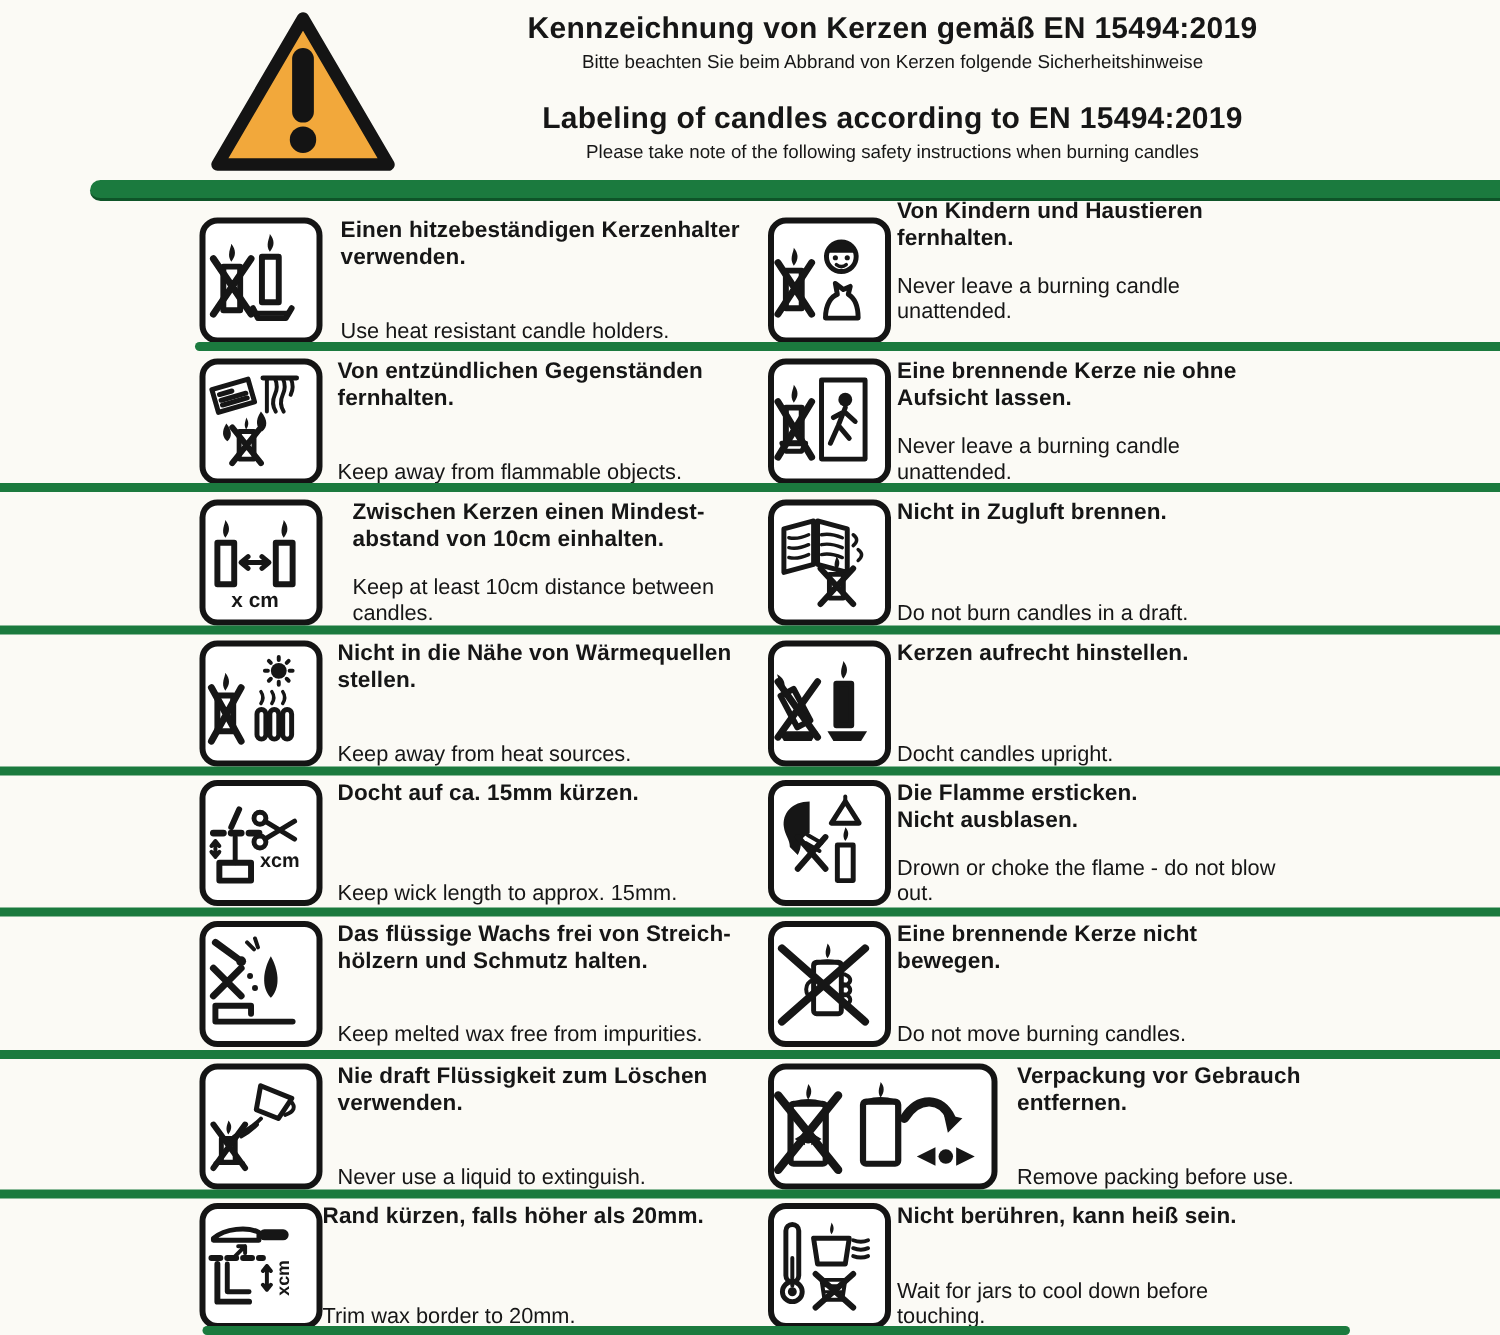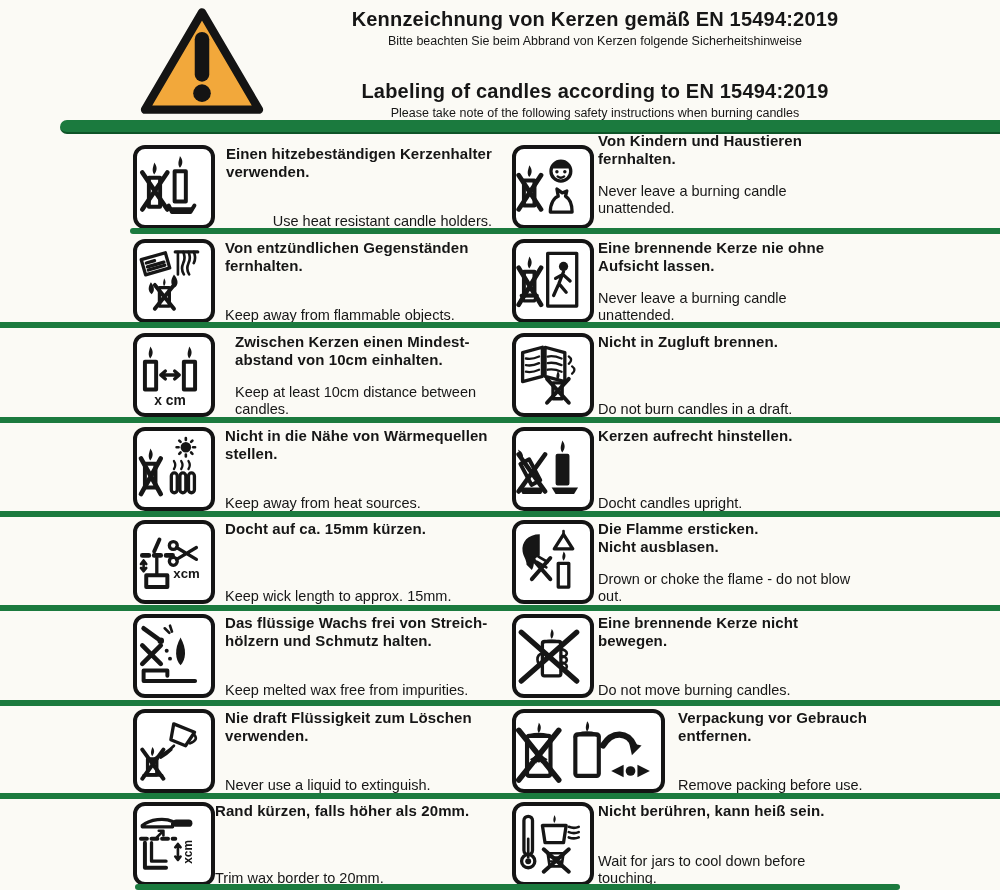--- a/index.html
+++ b/index.html
@@ -4,21 +4,21 @@
 <style>
   html,body{margin:0;padding:0}
   .page{position:relative;width:1000px;height:890px;background:#fbfaf5;overflow:hidden;
         font-family:"Liberation Sans","DejaVu Sans",sans-serif;color:#161616;--green:#1b7a3e}
   
   .tri{position:absolute;left:136px;top:4px;width:132px;height:114px}
   .tri svg{width:100%;height:100%}
   .htext{position:absolute;left:300px;top:8px;width:590px;text-align:center}
   .title{font-size:20px;font-weight:bold;letter-spacing:.2px;line-height:1.15}
   .sub{font-size:12.5px;margin-top:3px;line-height:1.15}
-  .t2{margin-top:32px}
+  .t2{margin-top:20px}
   
   .bar-top{position:absolute;top:120px;left:60px;right:-6px;height:12px;background:var(--green);
            border-radius:7px 0 0 7px;border-bottom:2px solid #0e5428}
   .divider{position:absolute;height:6px;background:var(--green);border-radius:3px}
   
   .iconbox{position:absolute;width:82px;height:84px;border:4px solid #141414;border-radius:12px;
            background:#fff;display:flex;align-items:center;box-sizing:border-box}
   .iconbox.wide{width:153px}
   .iconbox svg{width:66px;height:70px}
   .iconbox.wide svg{width:138px;height:70px}
@@ -51,21 +51,21 @@
             <rect x="18" y="36" width="17" height="44"></rect>
             <path d="M26 31 C21 24 26 17 26 13 C31 19 31 25 26 31 Z" fill="#161616" stroke="none"></path>
             <path d="M8 28 L46 84 M46 28 L8 84" stroke-width="7"></path>
             <rect x="57" y="26" width="17" height="46"></rect>
             <path d="M65 21 C60 14 65 7 65 3 C70 9 70 15 65 21 Z" fill="#161616" stroke="none"></path>
             <path d="M48 78 L53 88 L81 88 L87 78"></path>
             <path d="M51 83 L84 83" stroke-width="5"></path>
           </g>
         </svg>
       </div>
-      <div class="txt" style="left: 210px; top: 145px; width: 282px; align-items: flex-end;">
+      <div class="txt" style="left: 227px; top: 145px; width: 282px;">
         <div class="de">Einen hitzebeständigen Kerzenhalter
 verwenden.</div>
         <div class="en">Use heat resistant candle holders.</div>
       </div>
       <div class="iconbox" style="left: 512px; top: 145px;">
         <svg viewBox="0 0 100 100">
           <g fill="none" stroke="#161616" stroke-linecap="round" stroke-linejoin="round" stroke-width="6">
             <rect x="12" y="40" width="16" height="38"></rect>
             <path d="M20 35 C15 28 20 21 20 17 C25 23 25 29 20 35 Z" fill="#161616" stroke="none"></path>
             <path d="M4 32 L38 84 M38 32 L4 84" stroke-width="7"></path>

